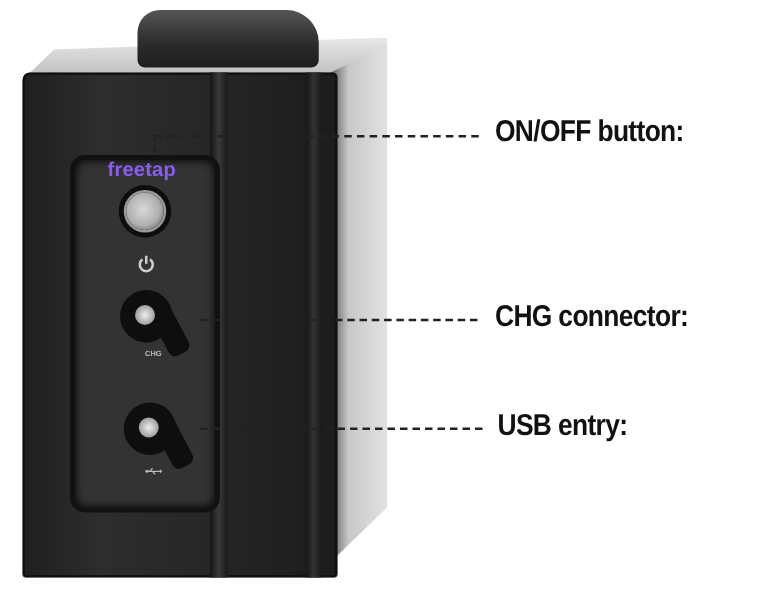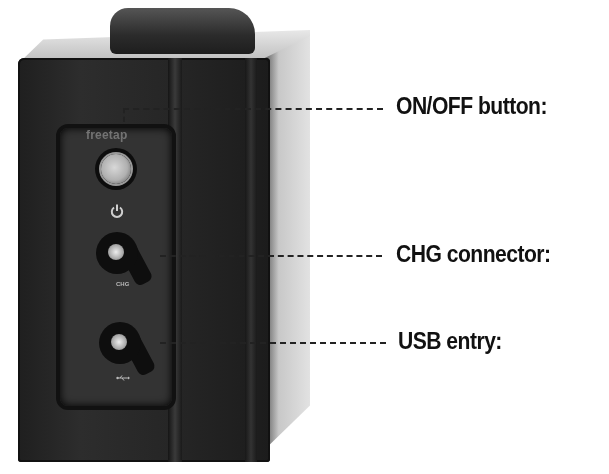--- a/index.html
+++ b/index.html
@@ -6,21 +6,21 @@
   body { width:609px; height:474px; background:#ffffff; position:relative; overflow:hidden; font-family:"Liberation Sans", sans-serif; }
   .abs { position:absolute; }
   
   .top-face { left:20px; top:30px; width:290px; height:32px; background:linear-gradient(180deg,#e8e8e8,#bdbdbd); clip-path:polygon(0 100%, 8% 30%, 100% 0, 100% 100%); }
   .handle { left:110px; top:8px; width:145px; height:46px; background:linear-gradient(180deg,#555 0%,#2b2b2b 60%,#1e1e1e 100%); border-radius:18px 26px 6px 6px; }
   .side-face { left:258px; top:36px; width:52px; height:420px; background:linear-gradient(90deg,#2c2c2c,#c8c8c8 40%,#e2e2e2); clip-path:polygon(0 6%, 100% 0, 100% 88%, 0 100%); }
   .front { left:18px; top:58px; width:252px; height:404px; background:linear-gradient(90deg,#1f1f1f 0%,#2d2d2d 25%,#262626 60%,#1c1c1c 100%); border-radius:6px 4px 3px 3px; box-shadow: inset 0 0 0 2px #111; }
   .seam { left:168px; top:58px; width:14px; height:404px; background:linear-gradient(90deg,#151515,#3a3a3a,#1a1a1a); }
   .seam2 { left:245px; top:58px; width:12px; height:404px; background:linear-gradient(90deg,#181818,#333,#1a1a1a); }
   .panel { left:56px; top:124px; width:112px; height:278px; background:#333; border:4px solid #111; border-radius:12px; box-shadow: inset 0 0 8px #000; }
-  .logo { left:86px; top:128px; font-size:12px; font-weight:bold; color:#737373; letter-spacing:0.2px; }
+  .logo { left:86px; top:128px; font-size:16px; font-weight:bold; color:#8b5cf6; letter-spacing:0.2px; }
   .btn-ring { left:95px; top:148px; width:42px; height:42px; border-radius:50%; background:#0d0d0d; }
   .btn { left:101px; top:154px; width:30px; height:30px; border-radius:50%; background:radial-gradient(circle at 45% 45%,#d8d8d8 0%,#b0b0b0 55%,#7a7a7a 80%,#555 100%); box-shadow:0 0 0 2px #999; }
   .power-icon { left:110px; top:203px; width:14px; height:16px; }
   .conn { width:48px; height:58px; }
   .conn-base { width:42px; height:42px; border-radius:50%; background:#0e0e0e; position:absolute; left:0; top:0; }
   .conn-lever { position:absolute; left:22px; top:18px; width:18px; height:42px; background:#0e0e0e; border-radius:6px; transform:rotate(-28deg); transform-origin:top left; }
   .conn-bolt { position:absolute; left:12px; top:12px; width:16px; height:16px; border-radius:50%; background:radial-gradient(circle,#eee 0%,#aaa 60%,#666 100%); }
   .conn-label { font-size:6px; color:#bbb; font-weight:bold; }
   .dash { border-top:2px dashed #222; height:0; }
   .dashv { border-left:2px dashed #222; width:0; }

